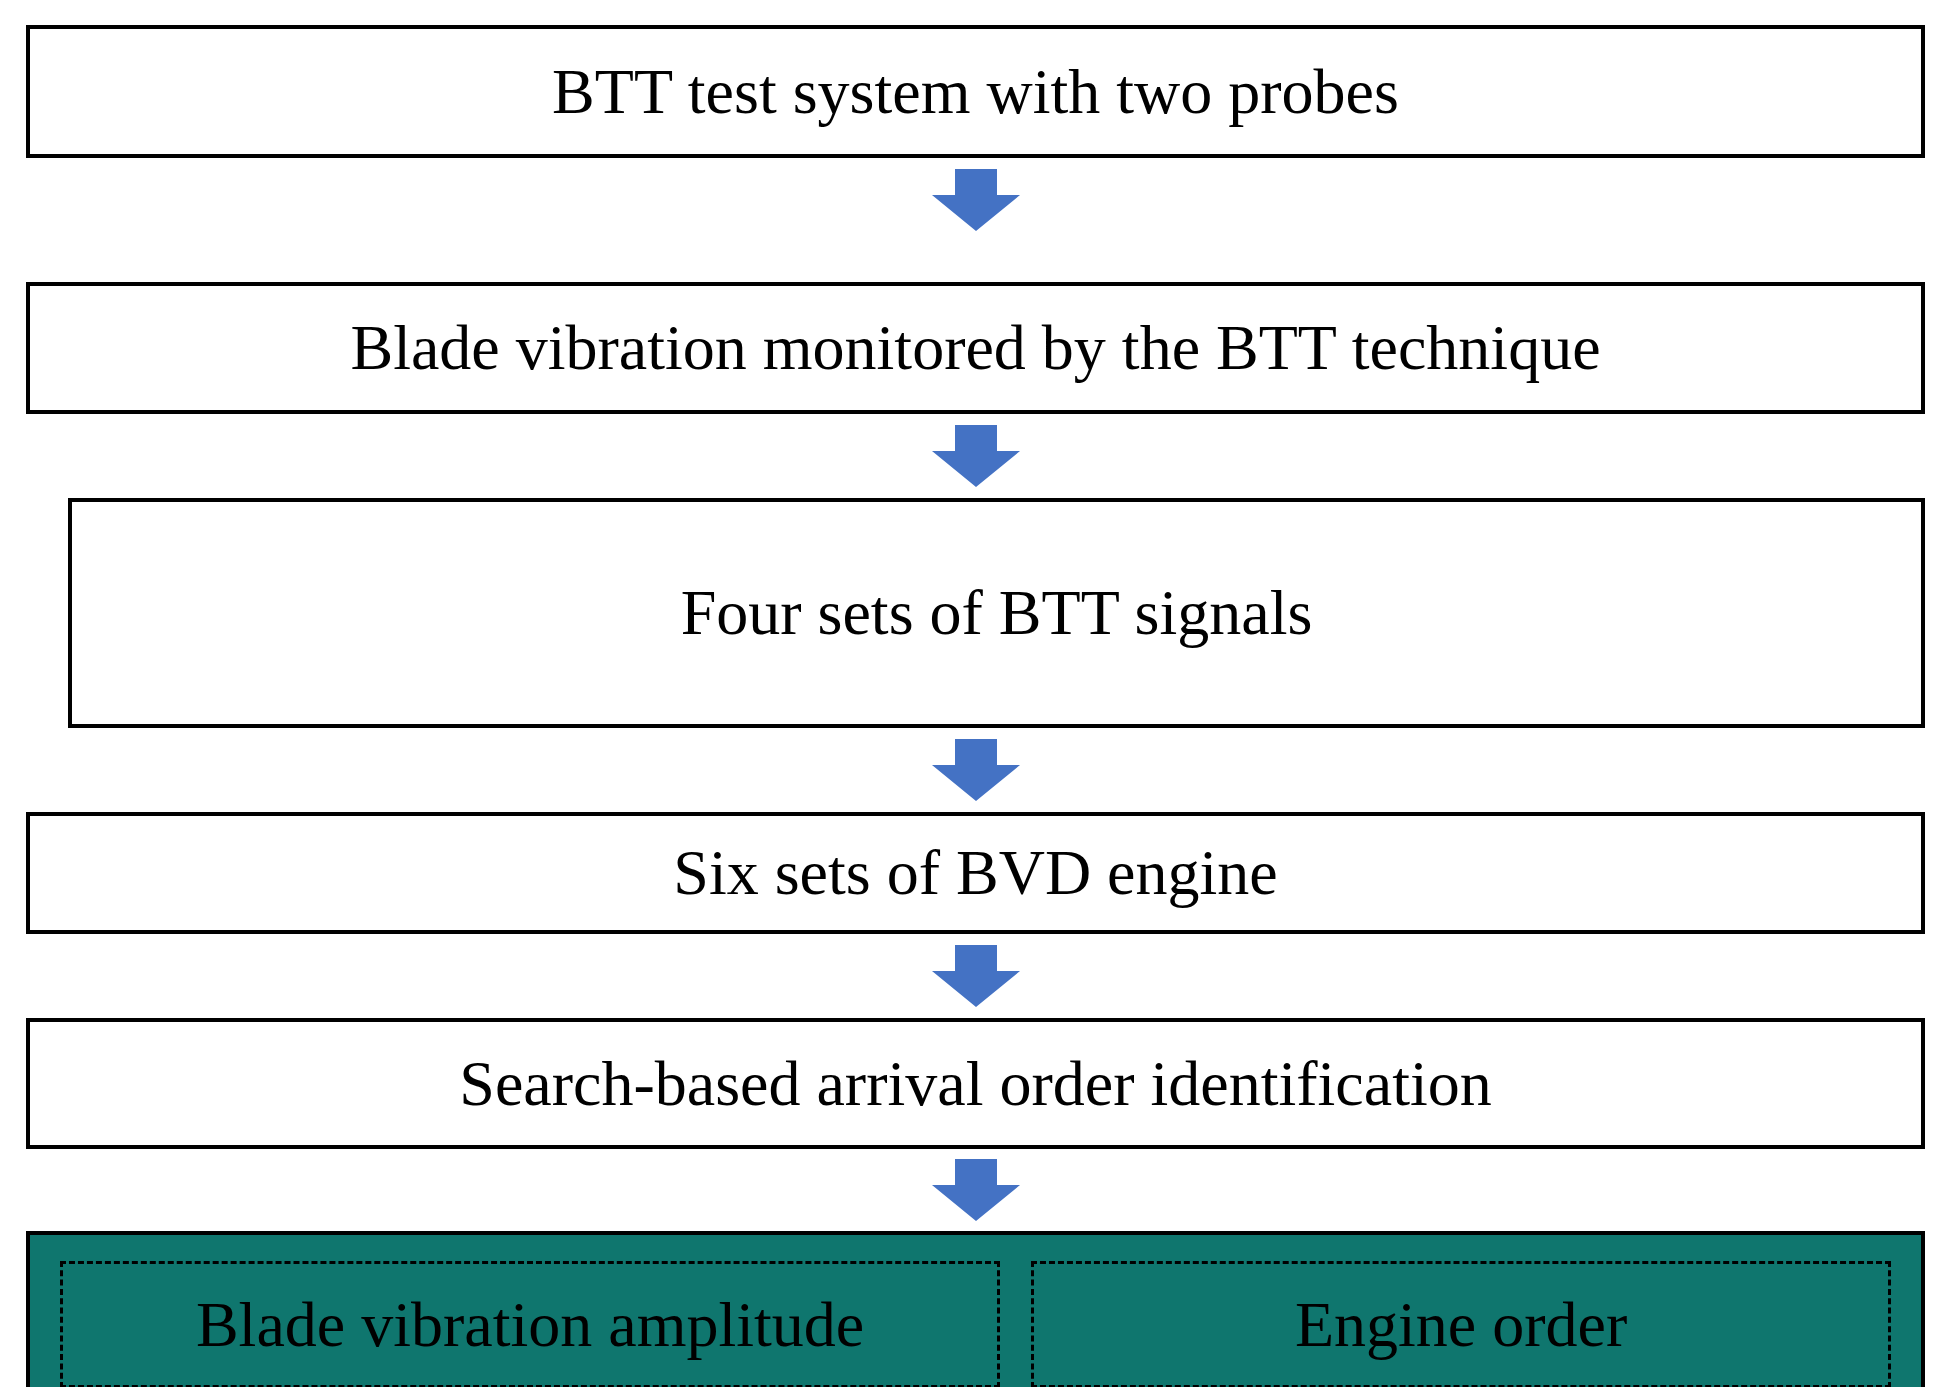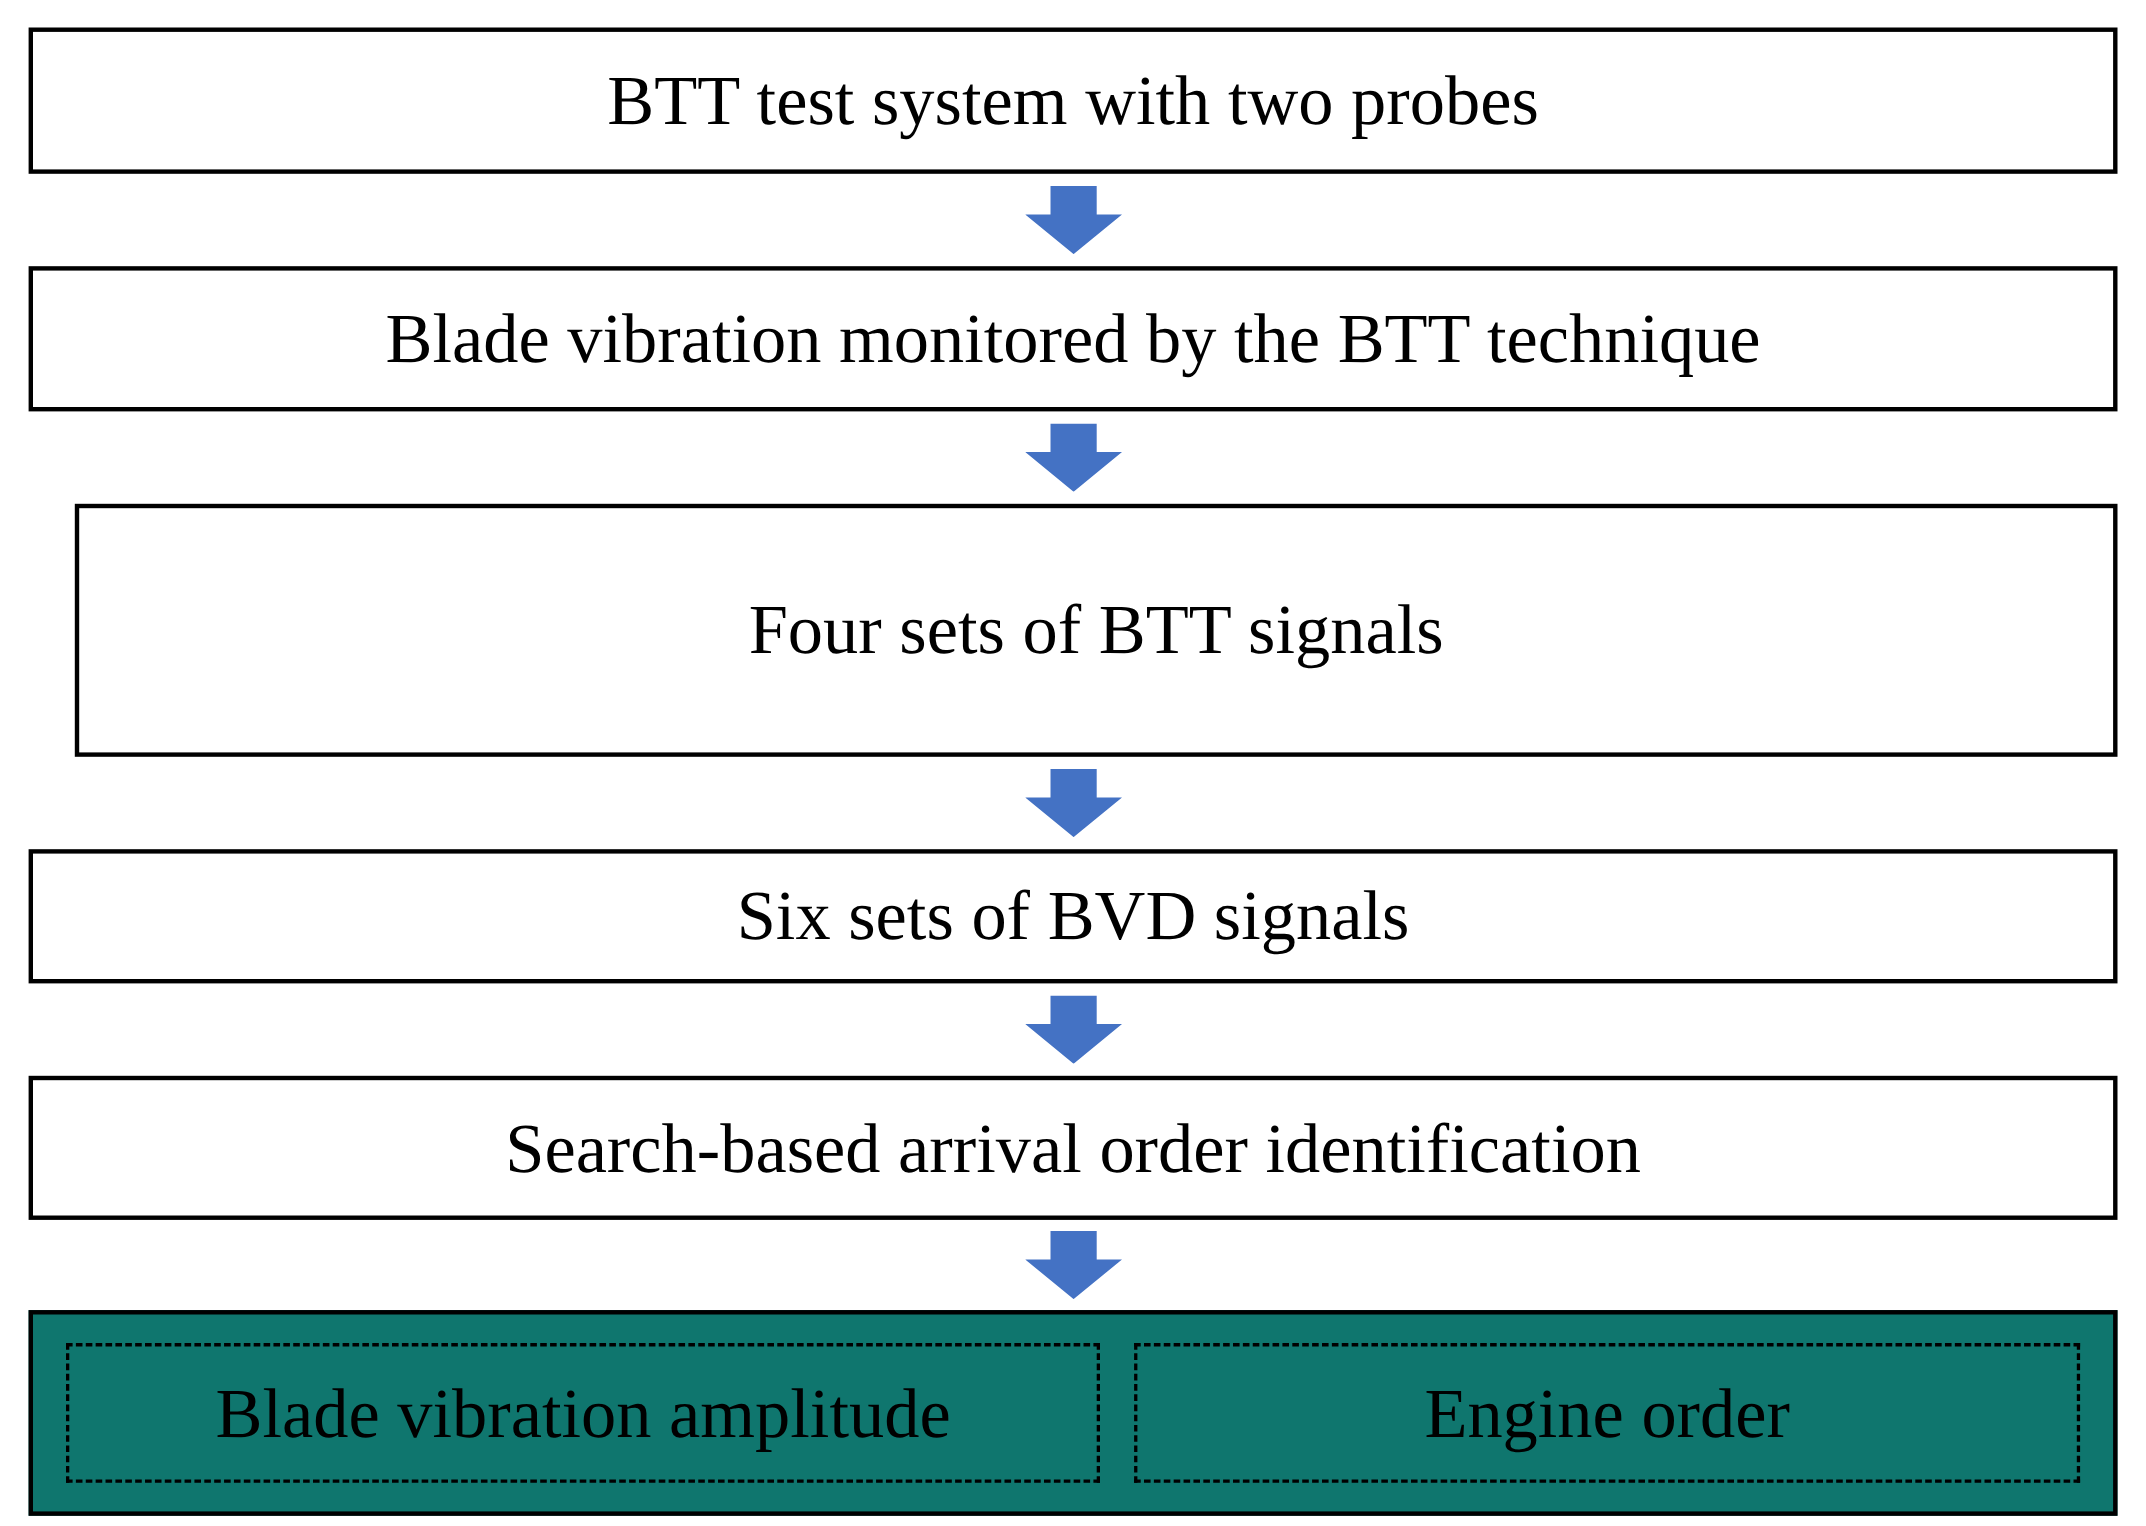--- a/index.html
+++ b/index.html
@@ -30,21 +30,21 @@
     display: flex;
     flex-direction: column;
     align-items: center;
     justify-content: center;
     text-align: center;
     font-size: 64px;
     line-height: 1.25;
     flex: 0 0 auto;
   }
   .h1line-a { height: 133px; }
-  .h1line-b { height: 132px; }
+  .h1line-b { height: 132px; margin-top: 40px; }
   .h2line   { height: 230px; margin-left: 42px; }
   .h1line-c { height: 122px; }
   .h1line-d { height: 131px; }
   .step-line { display: block; }
   .arrow-row {
     height: 84px;
     flex: 0 0 auto;
     display: flex;
     align-items: center;
     justify-content: center;
@@ -104,21 +104,21 @@
     <span class="step-line">Four sets of BTT signals</span>
   </div>
 
   <div class="arrow-row">
     <svg width="88" height="62" viewBox="0 0 88 62">
       <polygon points="23,0 65,0 65,26 88,26 44,62 0,26 23,26" fill="#4472C4"></polygon>
     </svg>
   </div>
 
   <div class="step-box h1line-c">
-    <span class="step-line">Six sets of BVD signals</span>
+    <span class="step-line">Six sets of BVD engine</span>
   </div>
 
   <div class="arrow-row">
     <svg width="88" height="62" viewBox="0 0 88 62">
       <polygon points="23,0 65,0 65,26 88,26 44,62 0,26 23,26" fill="#4472C4"></polygon>
     </svg>
   </div>
 
   <div class="step-box h1line-d">
     <span class="step-line">Search-based arrival order identification</span>

